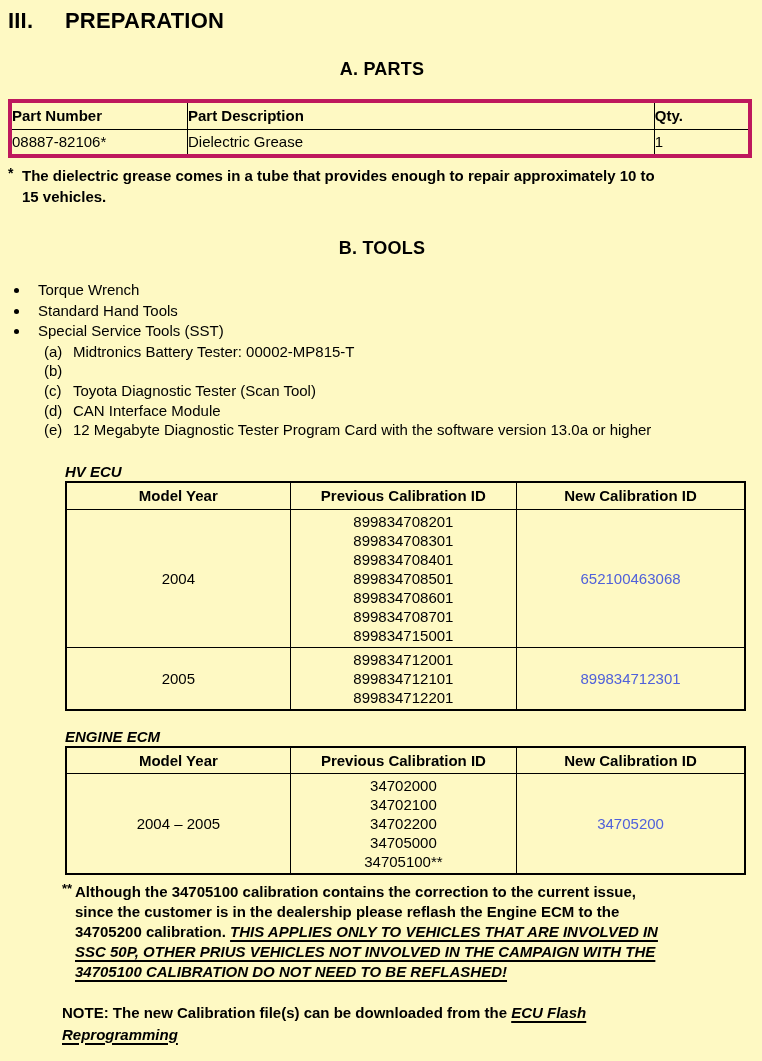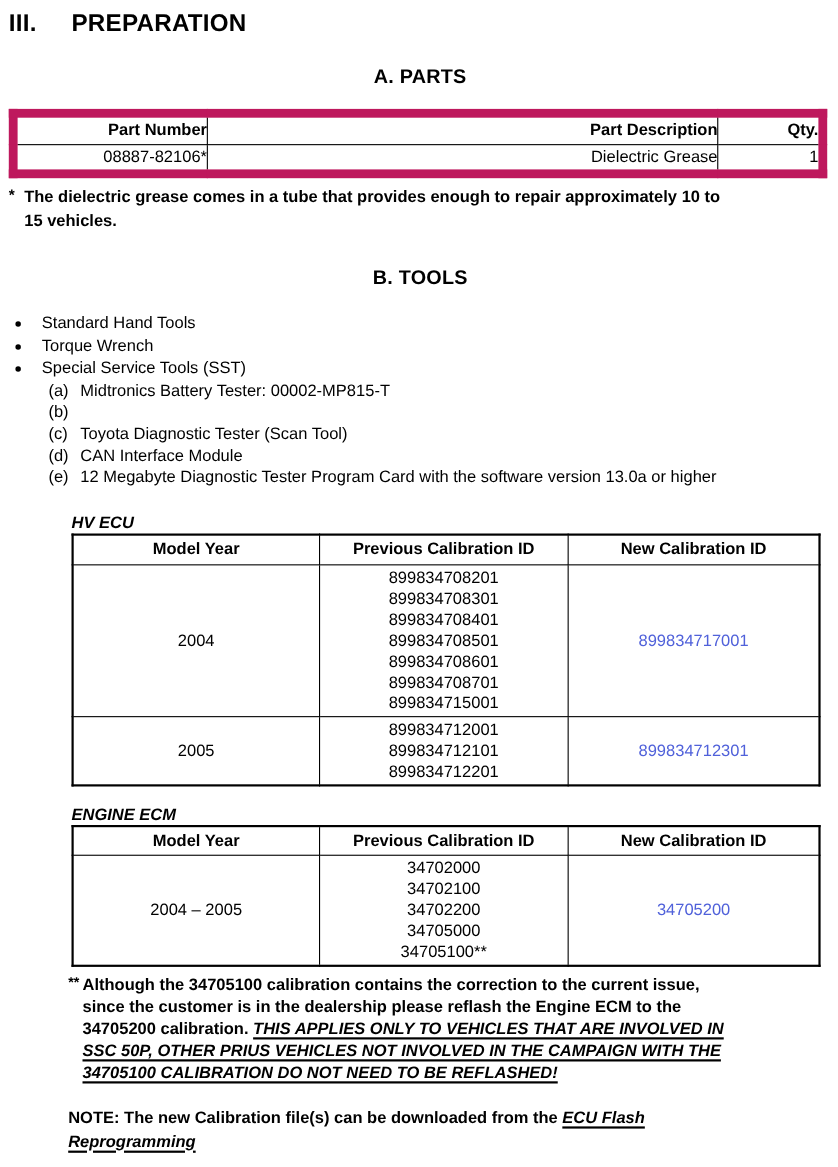--- a/index.html
+++ b/index.html
@@ -2,21 +2,21 @@
 <html><head>
 <meta charset="utf-8">
 <style>
   * { margin: 0; padding: 0; box-sizing: border-box; }
   html, body { background: #e8e8e8; }
   .page {
     position: relative;
     width: 762px;
     height: 1061px;
     margin: 0 auto;
-    background: #ffffff;
+    background: #fef9c3;
     color: #000000;
     font-family: "Liberation Sans", "DejaVu Sans", sans-serif;
     font-size: 15px;
     overflow: hidden;
   }
   
   .doc-title {
     margin: 8px 0 0 8px;
     font-size: 22px;
     font-weight: bold;
@@ -31,22 +31,22 @@
     text-align: center;
   }
   .heading-parts { margin-top: 25px; }
   .heading-tools { margin-top: 31px; }
 
   
   table { border-collapse: collapse; }
   .parts-table {
     margin: 19px 0 0 8px;
     width: 744px;
-    border: 8px solid #be185d;
-    text-align: right;
+    border: 4px solid #be185d;
+    text-align: left;
   }
   .parts-table th, .parts-table td { border: 1px solid #000; }
   .parts-table th { height: 28px; font-size: 15px; font-weight: bold; }
   .parts-table td { height: 27px; font-weight: normal; }
   .col-partnum { width: 180px; }
   .col-desc { width: 475px; }
   .col-qty { width: 97px; }
 
   
   .fn {
@@ -141,25 +141,25 @@
   </table>
 
   <p class="fn parts-fn"><span class="fn-marker">*</span><span>The dielectric grease comes in a tube that provides enough to repair approximately 10 to
 15 vehicles.</span></p>
 
   <h2 class="section-heading heading-tools">B. TOOLS</h2>
 
   <div class="bullet-list">
     <div class="bullet-item">
         <span class="bullet"></span>
-        <span>Standard Hand Tools</span>
+        <span>Torque Wrench</span>
       </div>
     <div class="bullet-item">
         <span class="bullet"></span>
-        <span>Torque Wrench</span>
+        <span>Standard Hand Tools</span>
       </div>
     <div class="bullet-item">
         <span class="bullet"></span>
         <span>Special Service Tools (SST)</span>
       </div>
   </div>
 
   <div class="sst-list">
     <div class="sst-item">
         <span class="sst-label">(a)</span>
@@ -197,21 +197,21 @@
         <td>2004</td>
         <td>
           <div class="cal-line">899834708201</div>
           <div class="cal-line">899834708301</div>
           <div class="cal-line">899834708401</div>
           <div class="cal-line">899834708501</div>
           <div class="cal-line">899834708601</div>
           <div class="cal-line">899834708701</div>
           <div class="cal-line">899834715001</div>
         </td>
-        <td class="new-id">899834717001</td>
+        <td class="new-id">652100463068</td>
       </tr>
       <tr>
         <td>2005</td>
         <td>
           <div class="cal-line">899834712001</div>
           <div class="cal-line">899834712101</div>
           <div class="cal-line">899834712201</div>
         </td>
         <td class="new-id">899834712301</td>
       </tr>

